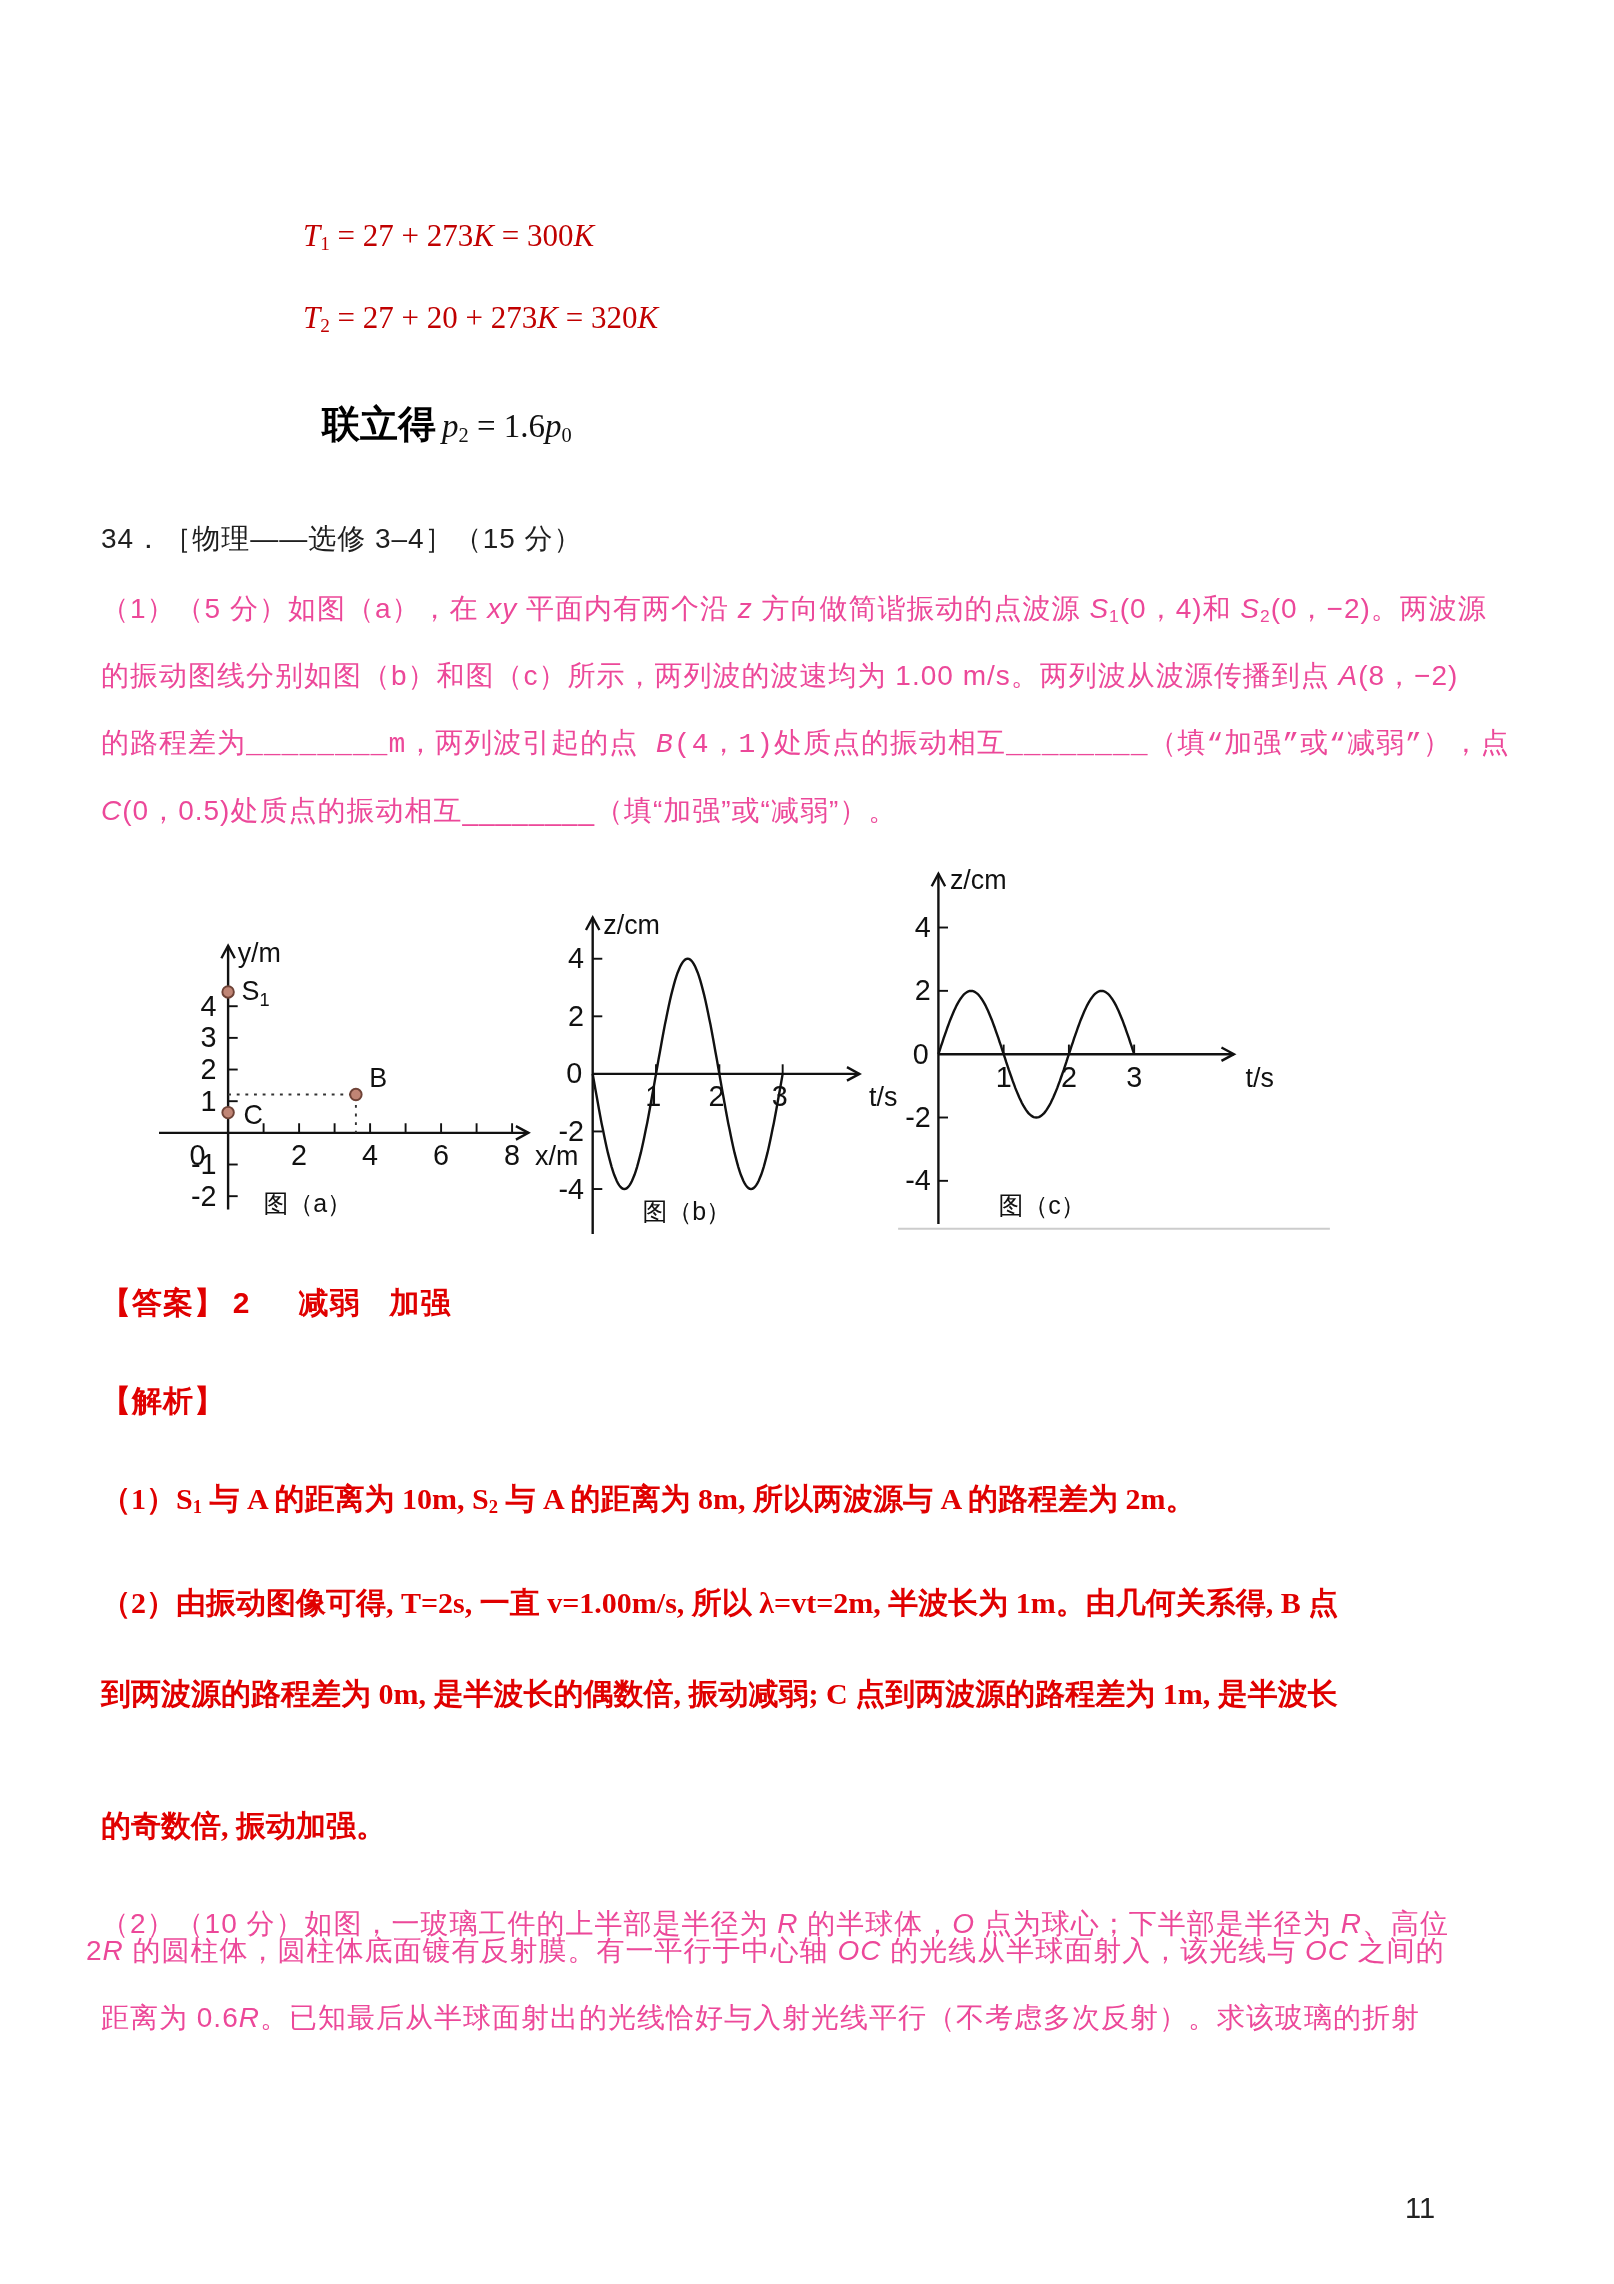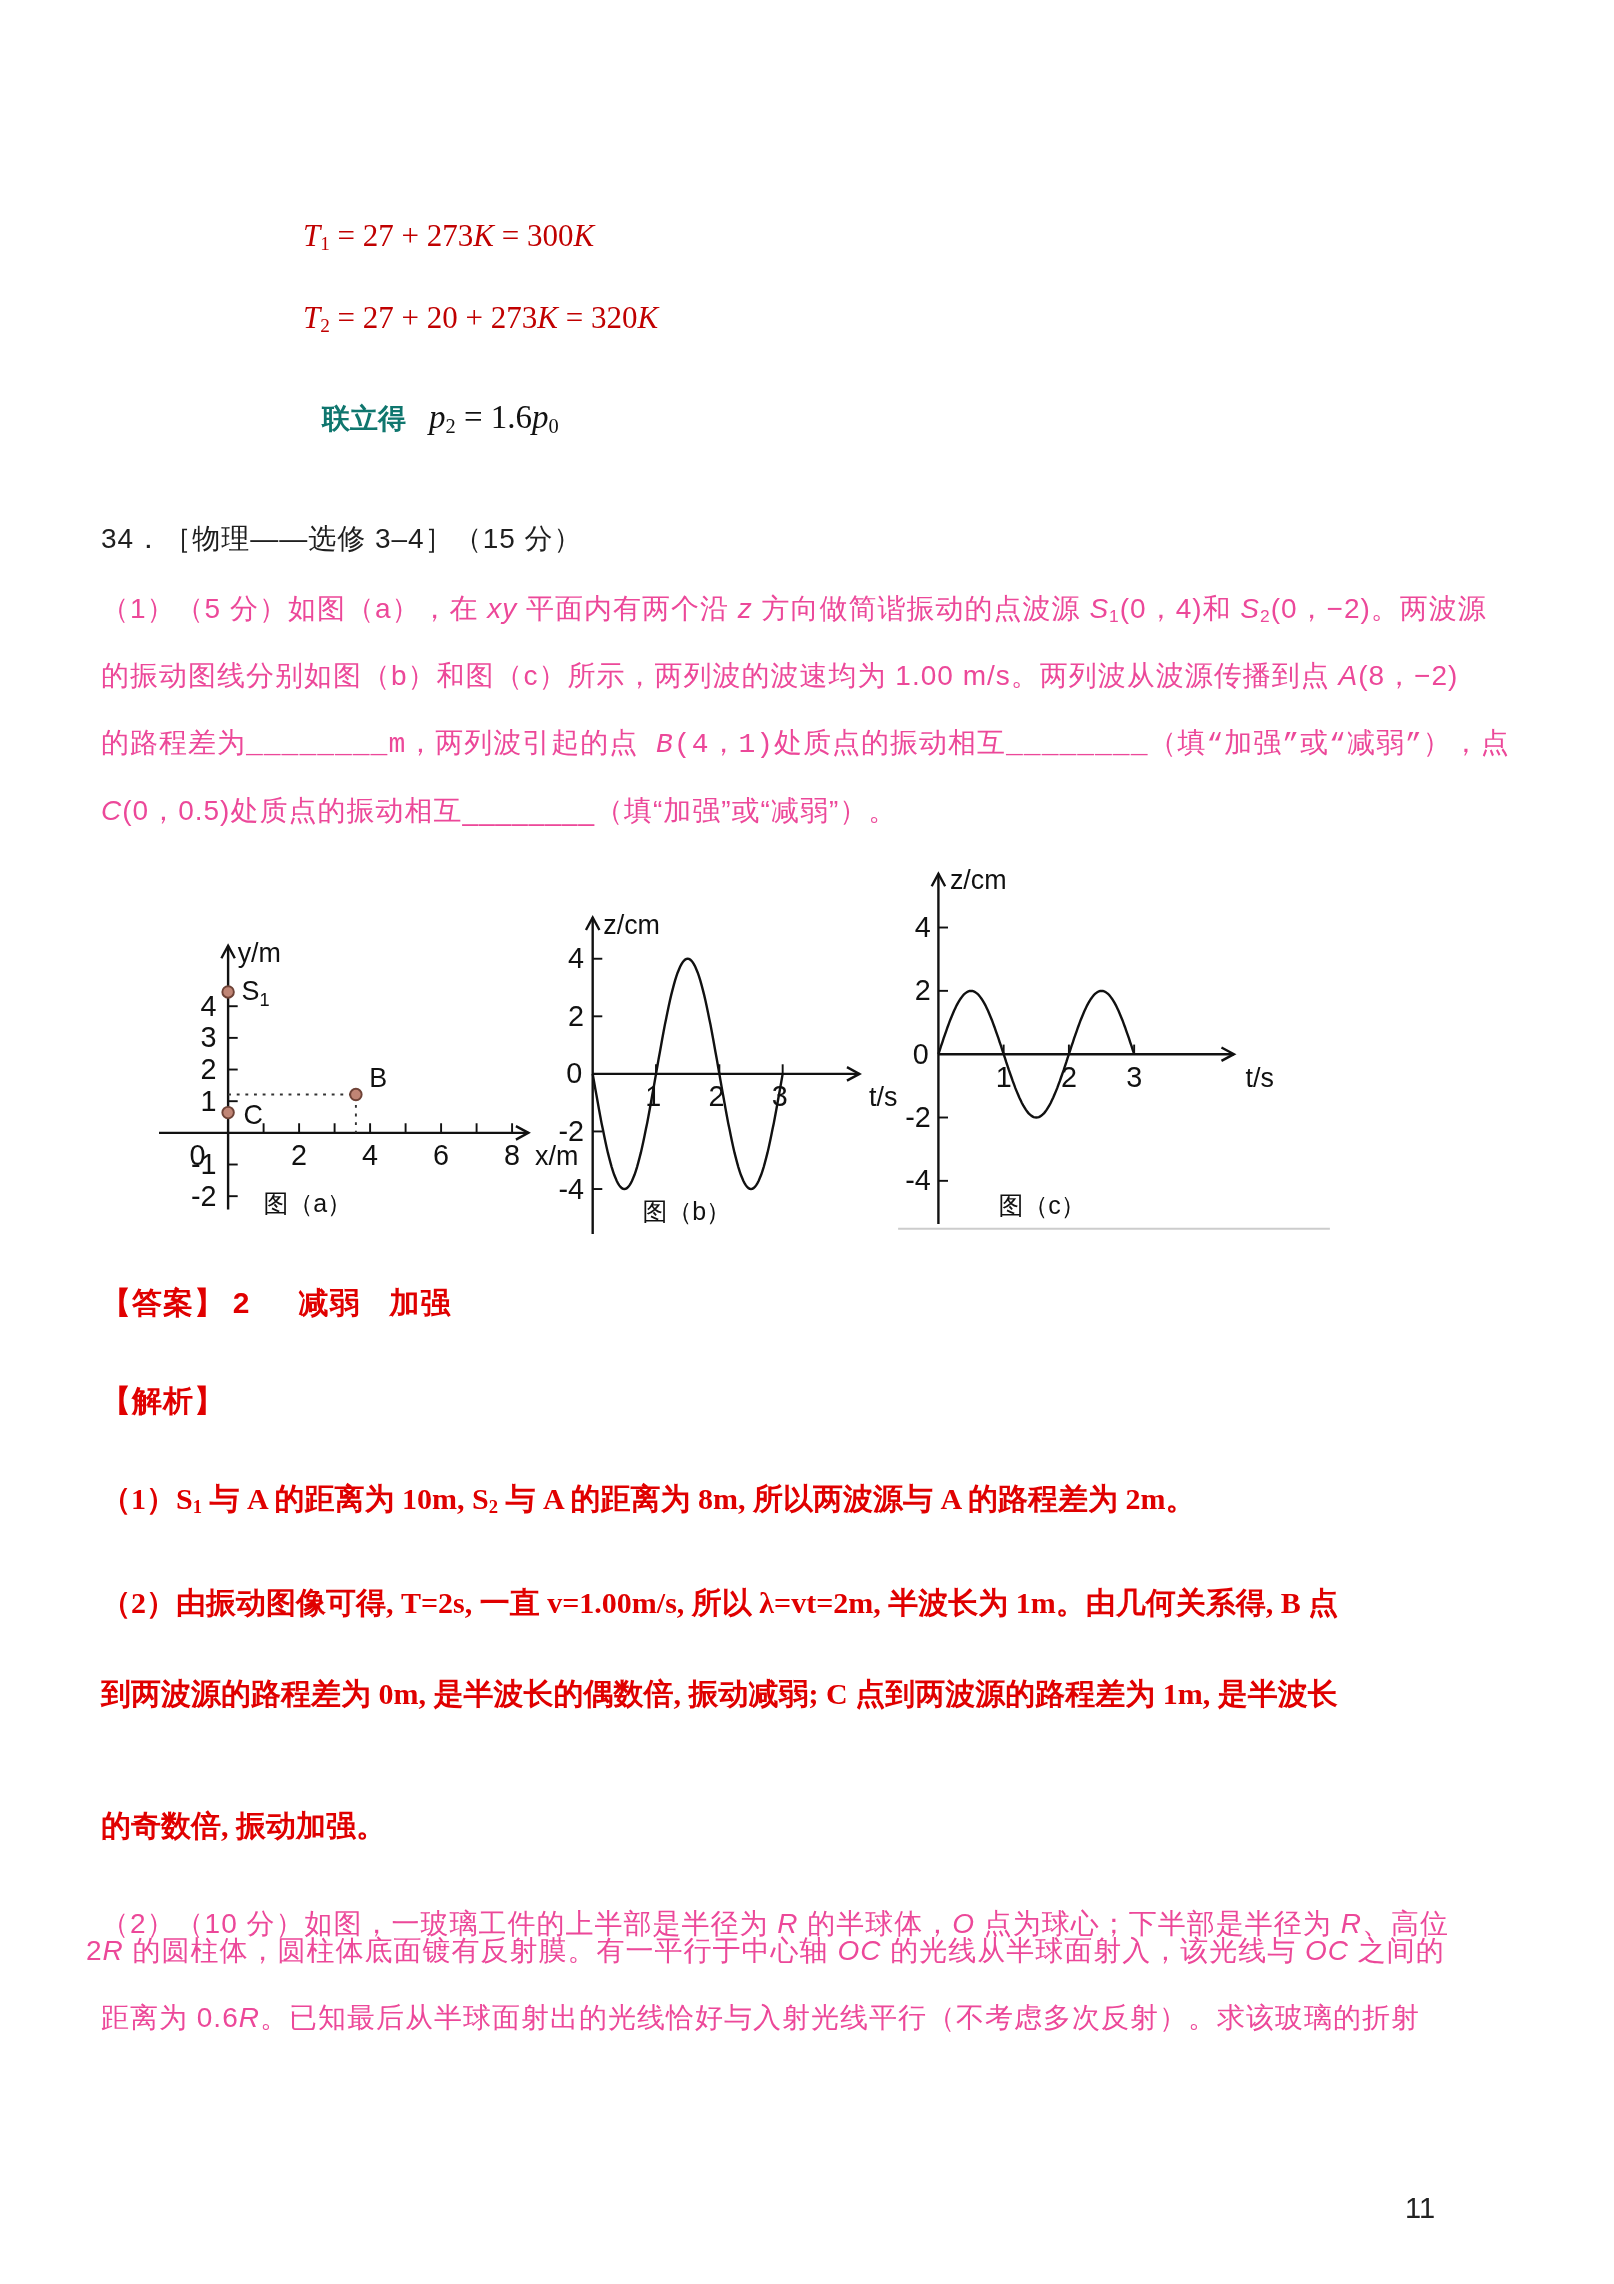--- a/index.html
+++ b/index.html
@@ -2,21 +2,21 @@
 <html><head>
 <meta charset="utf-8">
 <style>
   html,body{margin:0;padding:0;}
   body{width:1615px;height:2285px;background:#ffffff;position:relative;
        font-family:"Liberation Sans",sans-serif;color:#1f1f1f;overflow:hidden;}
   .abs{position:absolute;white-space:nowrap;}
   
   .formula{font-family:"Liberation Serif",serif;font-size:31px;color:#c00000;}
   .formula-black{font-family:"Liberation Serif",serif;font-size:33px;color:#111;}
-  .joint-label{font-family:"Liberation Serif",serif;font-weight:bold;font-size:28px;color:#0f766e;margin-right:23px;}
+  .joint-label{font-family:"Liberation Serif",serif;font-weight:bold;font-size:38px;color:#000000;margin-right:6px;}
   
   .st-i{font-style:italic;}
   .st-sub{font-size:0.62em;vertical-align:-0.22em;}
   
   .qtext{font-size:28px;letter-spacing:1px;color:#ec4899;}
   .qhead{font-size:28px;letter-spacing:1px;color:#1f1f1f;}
   
   .red-head{font-size:30px;font-weight:bold;color:#e00000;letter-spacing:1px;}
   .red-kai{font-family:"Liberation Serif",serif;font-size:30px;font-weight:bold;color:#e00000;}
   .ans-v1{margin-left:7.7px;}

